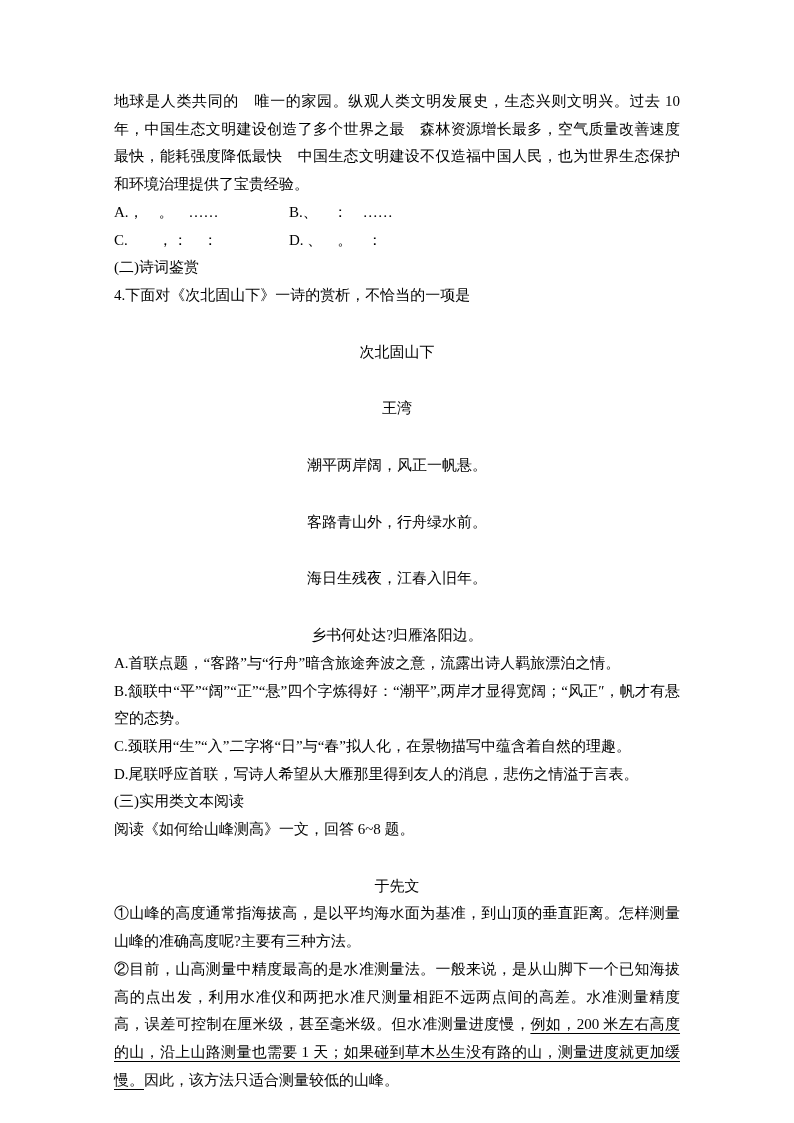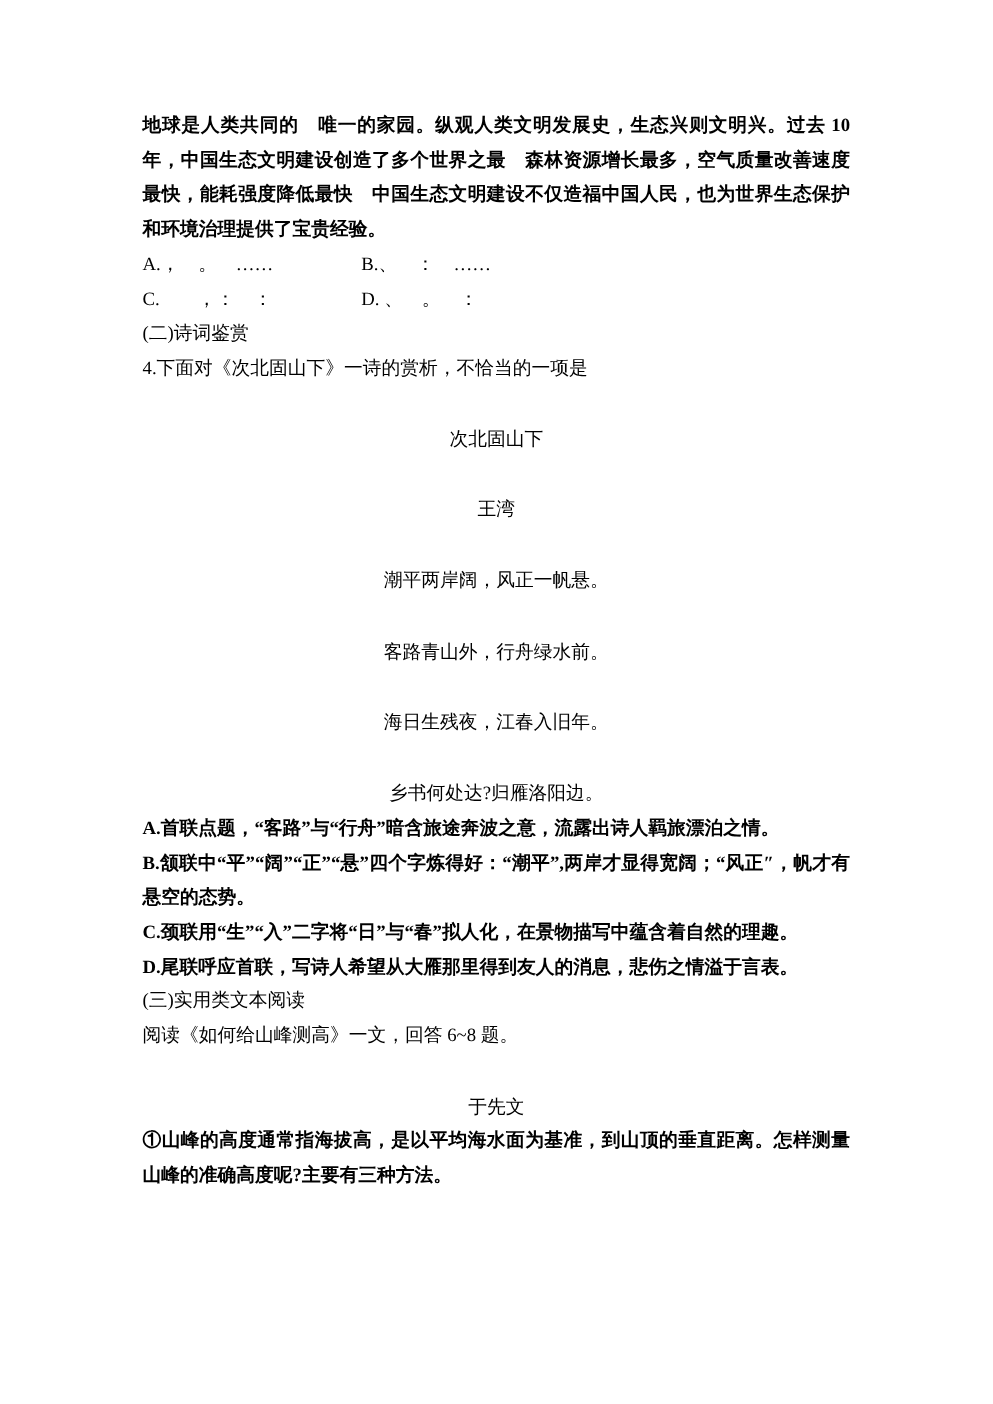--- a/index.html
+++ b/index.html
@@ -17,21 +17,20 @@
     font-family: "Liberation Serif", "DejaVu Serif", serif;
     font-size: 15px;
     line-height: 27.7px;
     color: #000000;
     overflow: hidden;
   }
   p { margin: 0; padding: 0; }
   .just {
     text-align: justify;
     text-align-last: left;
-    font-weight: bold;
   }
   .center { text-align: center; margin-top: 29px; }
   .u {
     text-decoration: underline;
     text-underline-offset: 4px;
   }
   .opt-grid {
     display: grid;
     grid-template-columns: 175px auto;
   }
@@ -66,15 +65,16 @@
   <p class="just">C.颈联用“生”“入”二字将“日”与“春”拟人化，在景物描写中蕴含着自然的理趣。</p>
   <p class="just">D.尾联呼应首联，写诗人希望从大雁那里得到友人的消息，悲伤之情溢于言表。</p>
 
   <p>(三)实用类文本阅读</p>
   <p>阅读《如何给山峰测高》一文，回答 6~8 题。</p>
 
   <p class="center">于先文</p>
 
   <p class="just">①山峰的高度通常指海拔高，是以平均海水面为基准，到山顶的垂直距离。怎样测量山峰的准确高度呢?主要有三种方法。</p>
 
+  <p class="just"><span>②目前，山高测量中精度最高的是水准测量法。一般来说，是从山脚下一个已知海拔高的点出发，利用水准仪和两把水准尺测量相距不远两点间的高差。水准测量精度高，误差可控制在厘米级，甚至毫米级。但水准测量进度慢，</span><span class="u">例如，200 米左右高度的山，沿上山路测量也需要 1 天；如果碰到草木丛生没有路的山，测量进度就更加缓慢。</span><span>因此，该方法只适合测量较低的山峰。</span></p>
 
 
 </div>
 
 </body></html>

